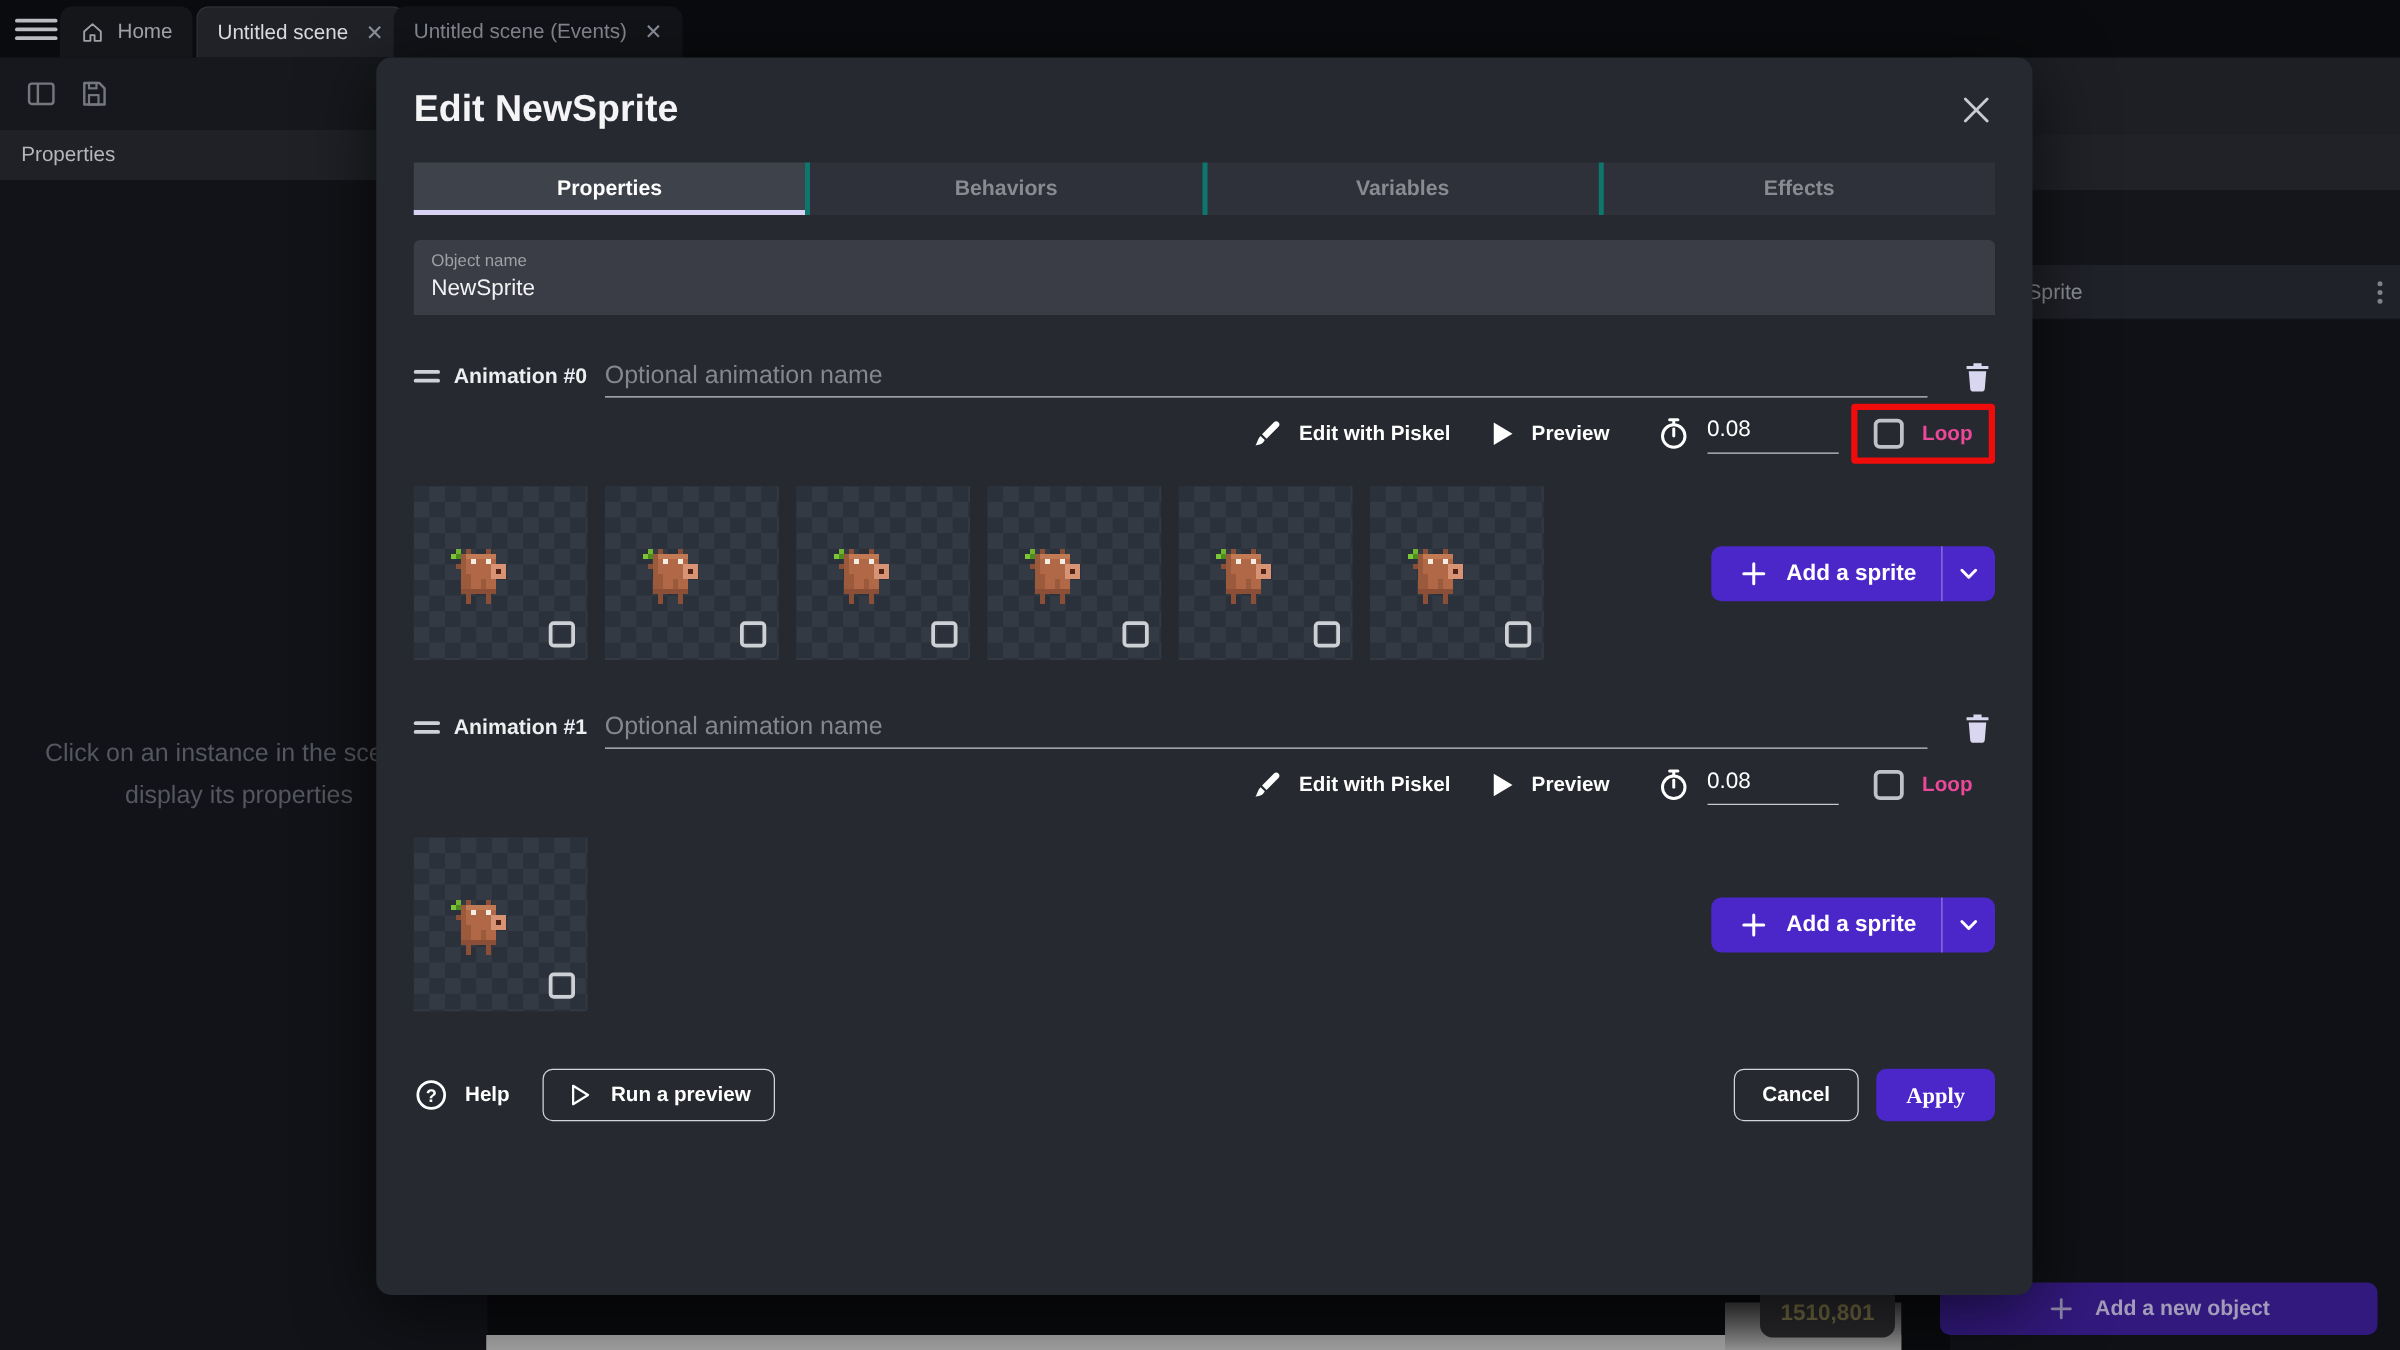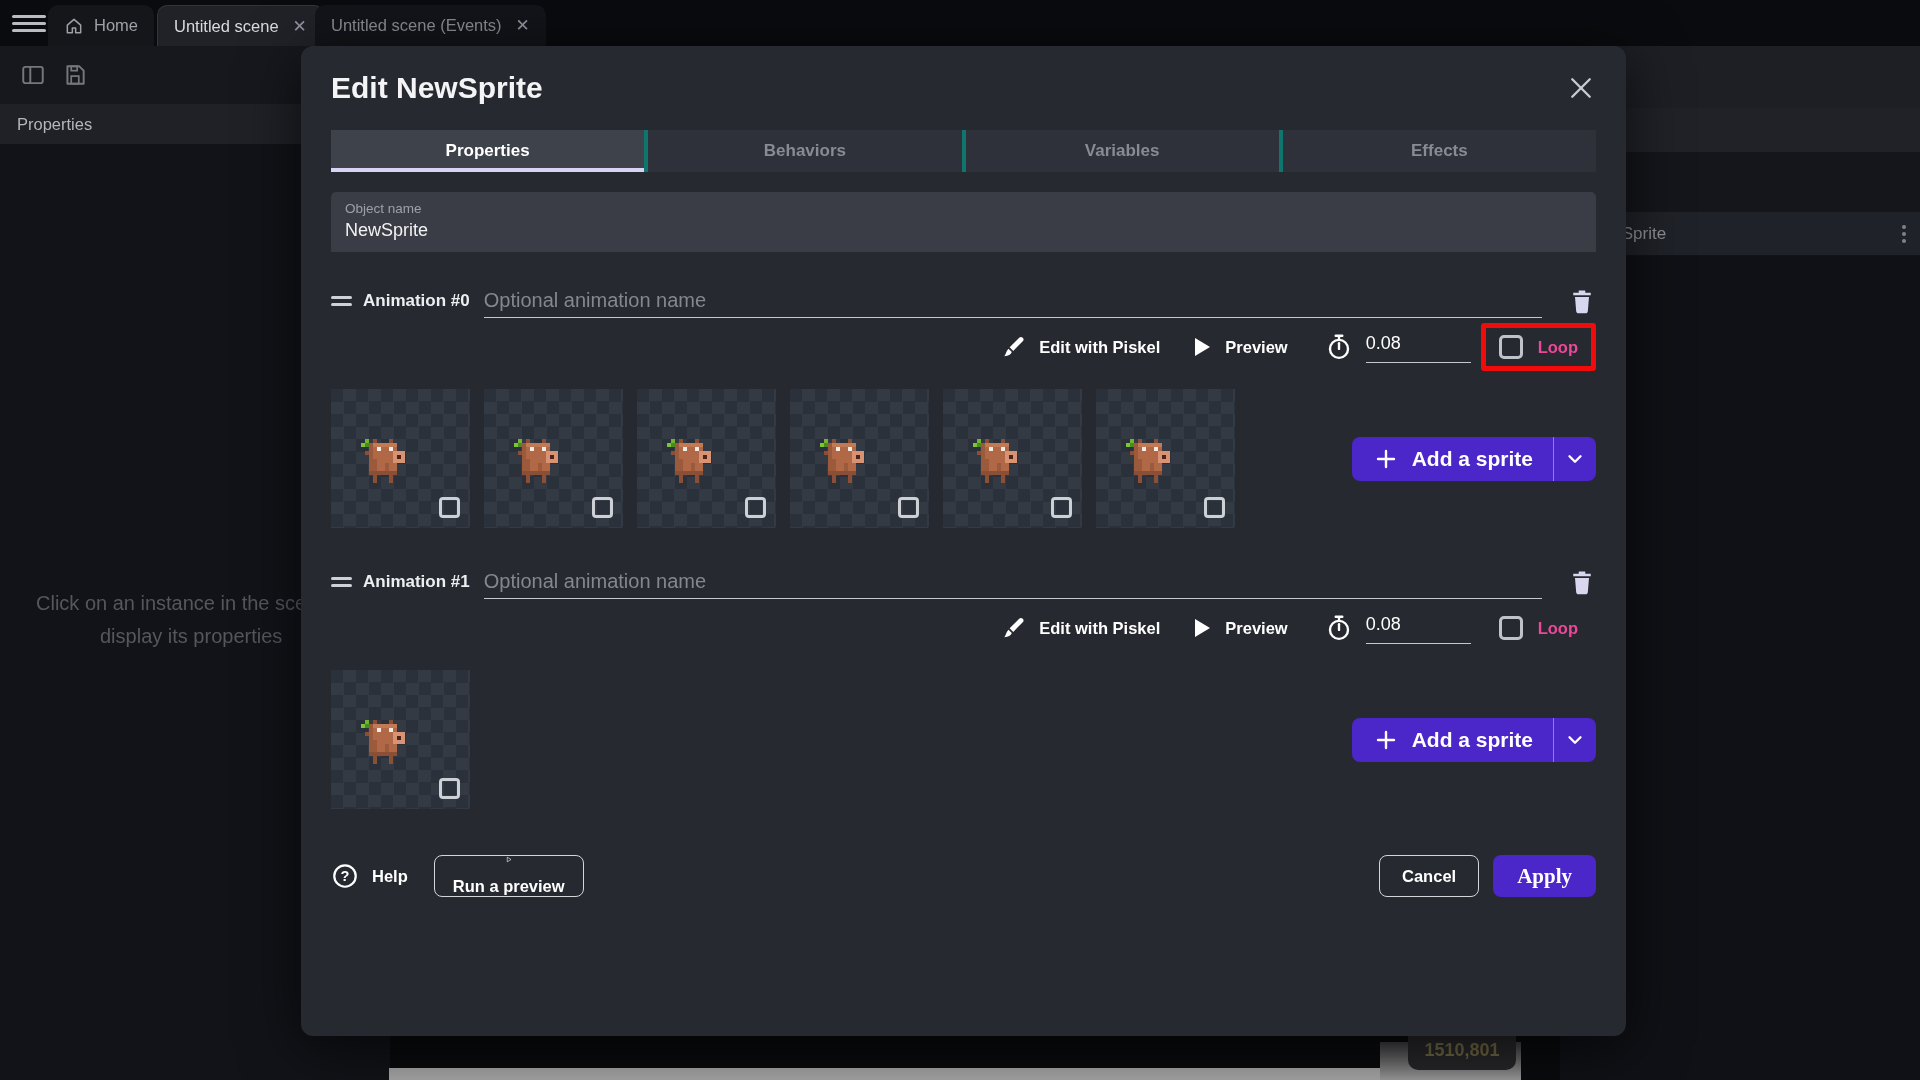--- a/index.html
+++ b/index.html
@@ -92,36 +92,36 @@
 
   .thumbs-row { margin-top:16px; display:flex; align-items:center; gap:14px; height:139px; }
   .thumb { width:139px; height:139px; position:relative; flex:none; cursor:pointer;
     background:repeating-conic-gradient(#343a43 0% 25%, #2b313a 0% 50%); background-size:25px 25px; }
   .thumb svg.pig { position:absolute; left:22px; top:38px; width:64px; height:64px; }
   .thumb .tcheck { position:absolute; right:10px; bottom:10px; width:21px; height:21px;
     border:3px solid #cdd0d5; border-radius:4px; }
   .spacer { flex:1; }
 
   .btn-purple { background:#4b26c9; border:none; border-radius:8px; color:#fff; font-weight:bold;
-    font-size:21px; cursor:pointer; font-family:inherit; display:flex; align-items:center; }
+    font-size:18px; cursor:pointer; font-family:inherit; display:flex; align-items:center; }
   .add-sprite-btn { height:44px; padding:0; }
   .add-sprite-main { display:flex; align-items:center; gap:14px; padding:0 20px 0 22px; height:100%; }
   .add-sprite-divider { width:1px; height:44px; background:rgba(255,255,255,.4); }
   .add-sprite-arrow { width:42px; height:100%; display:flex; align-items:center; justify-content:center; cursor:pointer; }
 
   .actions-row { margin-top:62px; display:flex; align-items:center; gap:14px; }
   .btn-outline { background:none; border:1px solid #d4d5d9; border-radius:8px; color:#fff; font-weight:bold;
     font-size:16.5px; height:42px; padding:0 18px; cursor:pointer; font-family:inherit;
     display:flex; align-items:center; gap:14px; }
   .add-anim-btn { margin-left:auto; height:42px; padding:0 22px; gap:16px; }
 
   .footer-row { margin-top:46px; display:flex; align-items:center; }
   .help-btn { display:flex; align-items:center; gap:13px; color:#fff; font-size:16.5px; font-weight:bold;
     background:none; border:none; cursor:pointer; font-family:inherit; }
-  .run-preview-btn { margin-left:26px;flex-direction:column; }
+  .run-preview-btn { margin-left:26px; }
   .cancel-btn { margin-left:auto; padding:0 22px; }
   .apply-btn { margin-left:14px; height:42px; padding:0 24px; justify-content:center;font-family:Liberation Serif, serif; }
 
   svg { display:block; }
 </style>
 </head>
 <body>
 
 <svg width="0" height="0" style="position:absolute">
   <defs>
@@ -216,20 +216,29 @@
     
   </div>
   <div class="rt-object-row">
     <span class="oname">ewSprite</span>
     <span class="kebab">
         <i></i>
         <i></i>
         <i></i>
       </span>
   </div>
+  <button class="add-object-btn">
+    <svg width="22" height="22" viewBox="0 0 24 24">
+      <g stroke="#8f88aa" stroke-width="2.4" stroke-linecap="round">
+          <line x1="12" y1="4" x2="12" y2="20"></line>
+          <line x1="4" y1="12" x2="20" y2="12"></line>
+        </g>
+    </svg>
+    <span>Add a new object</span>
+  </button>
 
   <div class="dialog">
 
     <div class="dlg-header">
       <div class="dlg-title">Edit NewSprite</div>
       <svg class="dlg-close" viewBox="0 0 24 24">
         <g stroke="#c9ccd2" stroke-width="1.8" stroke-linecap="round">
           <line x1="5" y1="5" x2="19" y2="19"></line>
             <line x1="19" y1="5" x2="5" y2="19"></line>
         </g>

